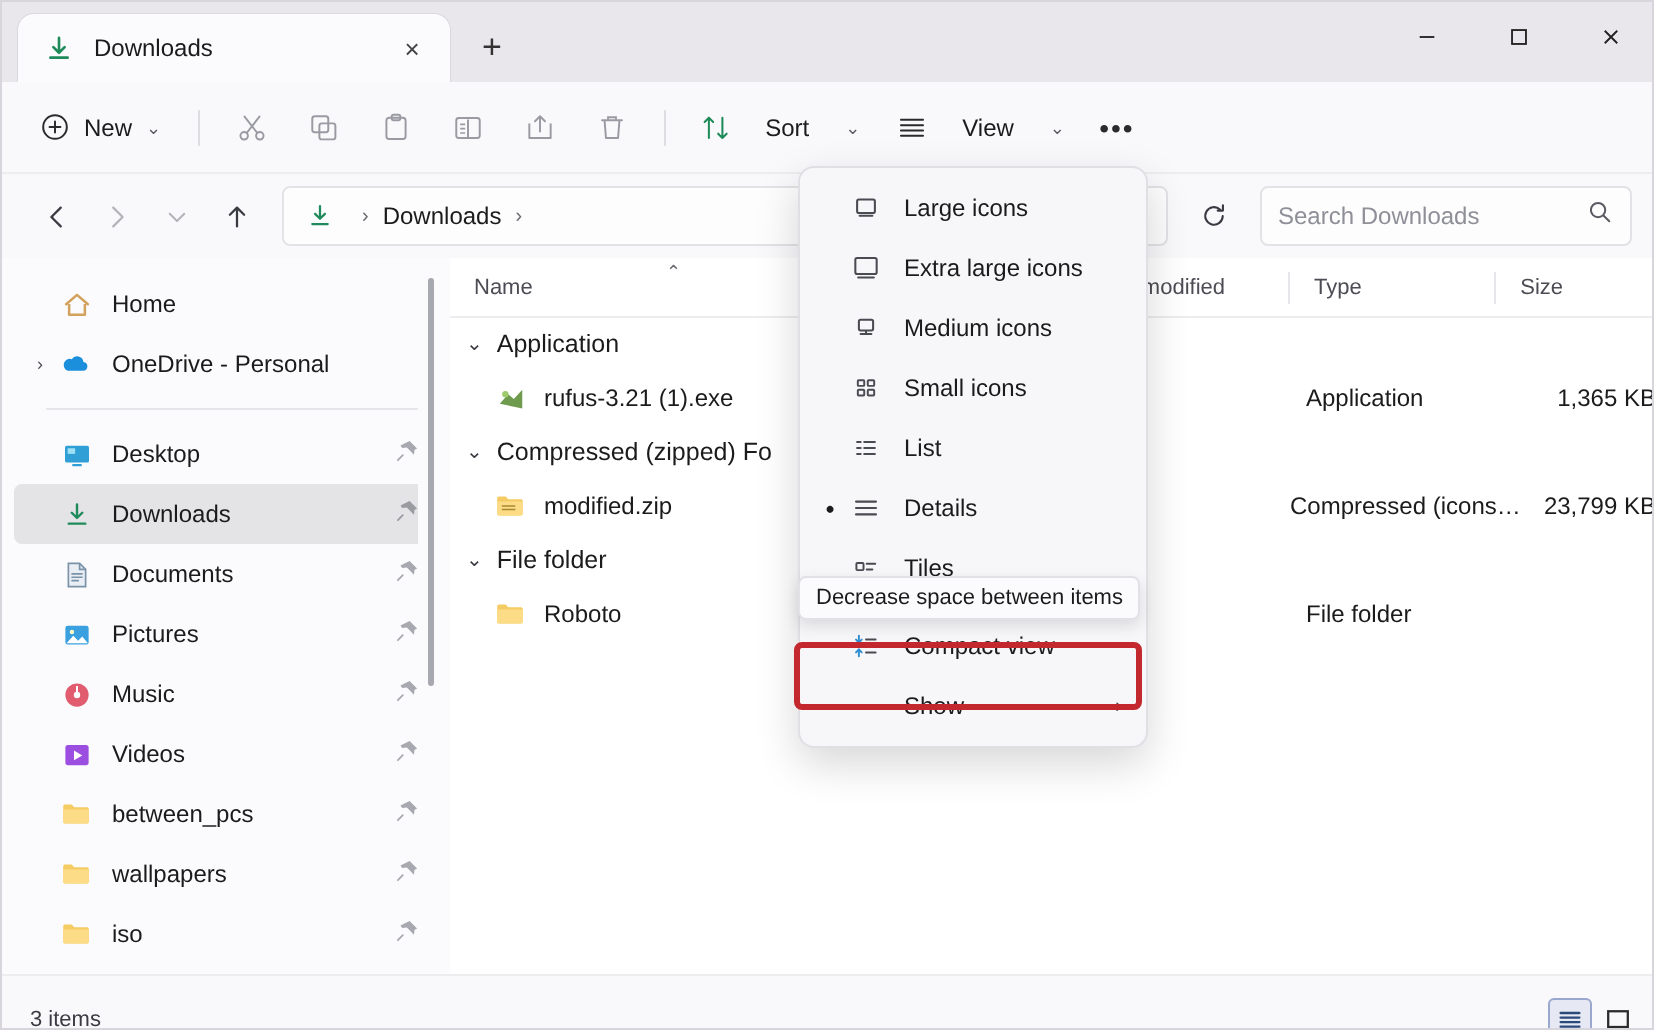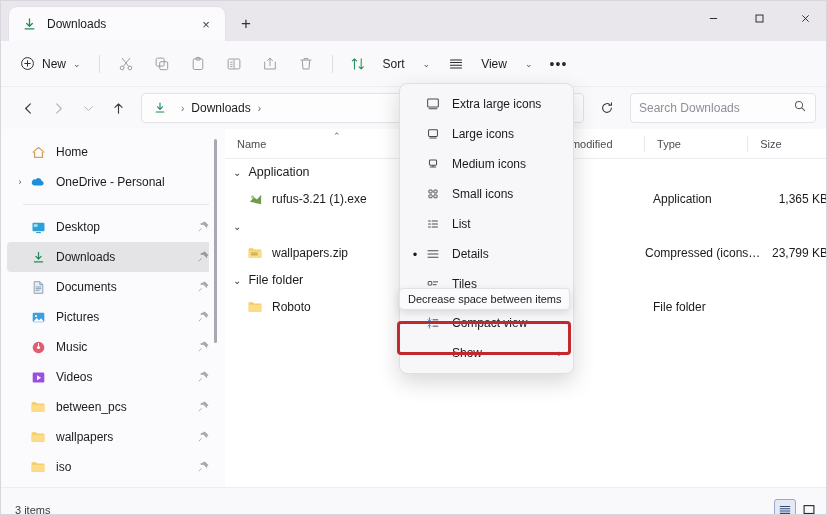--- a/index.html
+++ b/index.html
@@ -638,31 +638,32 @@
           </div>
           <div class="f-cell f-date">M</div>
           <div class="f-cell f-type">Application</div>
           <div class="f-cell f-size">
               <span>1,365 KB</span>
             </div>
         </div>
 
         <div class="grouphdr">
           <span class="gchev">⌄</span>
+          <span class="glbl">Compressed (zipped) Fo</span>
         </div>
         <div class="frow">
           <div class="f-name">
             <span class="f-ico">
               <svg width="16" height="16" viewBox="0 0 18 18">
                   <path d="M1.8 4.6a1 1 0 0 1 1-1h3.8l1.4 1.6h7.2a1 1 0 0 1 1 1v7.2a1 1 0 0 1-1 1H2.8a1 1 0 0 1-1-1z" fill="#f5cc63"></path>
                   <path d="M1.8 6.4h14.4v6.9a1 1 0 0 1-1 1H2.8a1 1 0 0 1-1-1z" fill="#fcdc86"></path>
                   <path d="M4.4 9h7.6M4.4 11h7.6" stroke="#a98a33" stroke-width="0.9"></path>
                 </svg>
             </span>
-            <span class="f-txt">wallpapers.zip</span>
+            <span class="f-txt">modified.zip</span>
           </div>
           <div class="f-cell f-date">M</div>
           <div class="f-cell f-type">Compressed (icons…</div>
           <div class="f-cell f-size">
               <span>23,799 KB</span>
             </div>
         </div>
 
         <div class="grouphdr">
           <span class="gchev">⌄</span>
@@ -705,36 +706,36 @@
       </div>
     </div>
   </div>
 
   <div class="viewmenu">
 
     <div class="mi">
       <span class="mi-bullet"></span>
       <span class="mi-ico">
         <svg width="16" height="16" viewBox="0 0 18 18">
-            <rect x="3" y="3.4" width="12" height="9" rx="1" fill="none" stroke="#4a4a52" stroke-width="1.15"></rect>
-            <path d="M4.6 14.4h8.8" stroke="#4a4a52" stroke-width="1.15" stroke-linecap="round"></path>
-          </svg>
-      </span>
-      <span class="mi-lbl">Extra large icons</span>
+            <rect x="4" y="4.2" width="10" height="7.6" rx="1" fill="none" stroke="#4a4a52" stroke-width="1.15"></rect>
+            <path d="M5.4 13.4h7.2" stroke="#4a4a52" stroke-width="1.15" stroke-linecap="round"></path>
+          </svg>
+      </span>
+      <span class="mi-lbl">Large icons</span>
     </div>
 
     <div class="mi">
       <span class="mi-bullet"></span>
       <span class="mi-ico">
         <svg width="16" height="16" viewBox="0 0 18 18">
-            <rect x="4" y="4.2" width="10" height="7.6" rx="1" fill="none" stroke="#4a4a52" stroke-width="1.15"></rect>
-            <path d="M5.4 13.4h7.2" stroke="#4a4a52" stroke-width="1.15" stroke-linecap="round"></path>
-          </svg>
-      </span>
-      <span class="mi-lbl">Large icons</span>
+            <rect x="3" y="3.4" width="12" height="9" rx="1" fill="none" stroke="#4a4a52" stroke-width="1.15"></rect>
+            <path d="M4.6 14.4h8.8" stroke="#4a4a52" stroke-width="1.15" stroke-linecap="round"></path>
+          </svg>
+      </span>
+      <span class="mi-lbl">Extra large icons</span>
     </div>
 
     <div class="mi">
       <span class="mi-bullet"></span>
       <span class="mi-ico">
         <svg width="16" height="16" viewBox="0 0 18 18">
             <rect x="5" y="4.4" width="8" height="6" rx="1" fill="none" stroke="#4a4a52" stroke-width="1.15"></rect>
             <path d="M6 12.4h6" stroke="#4a4a52" stroke-width="1.15" stroke-linecap="round"></path>
             <path d="M9 10.4v2" stroke="#4a4a52" stroke-width="1.15"></path>
           </svg>

